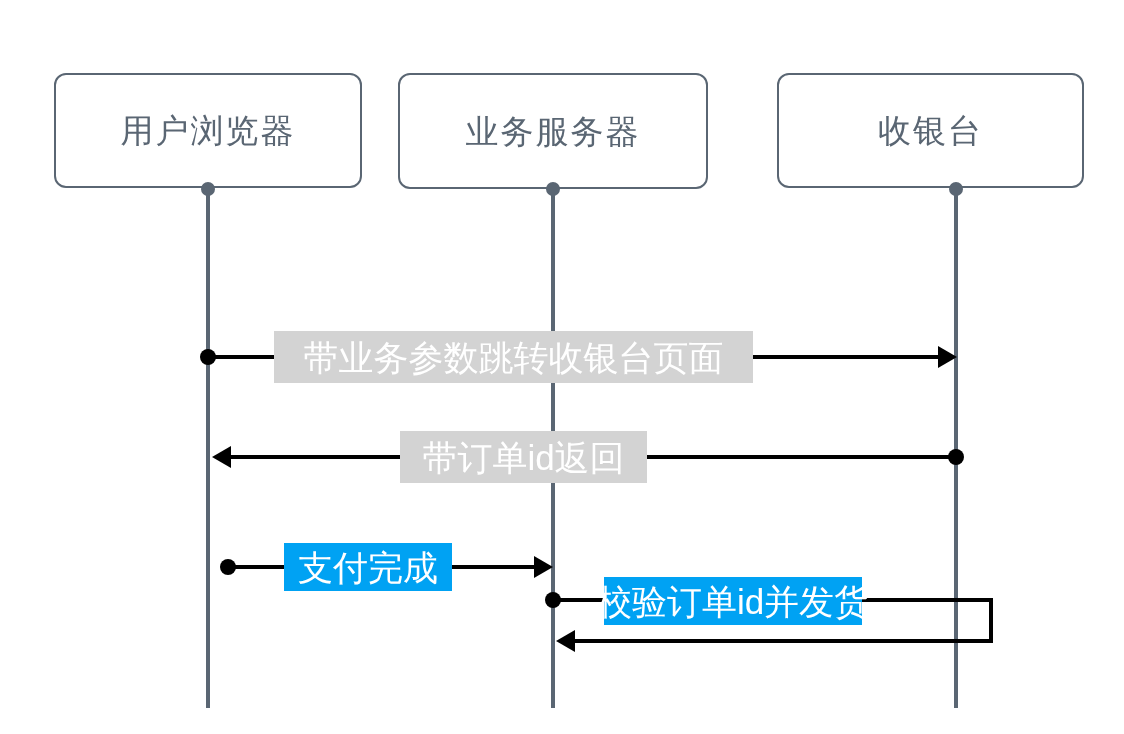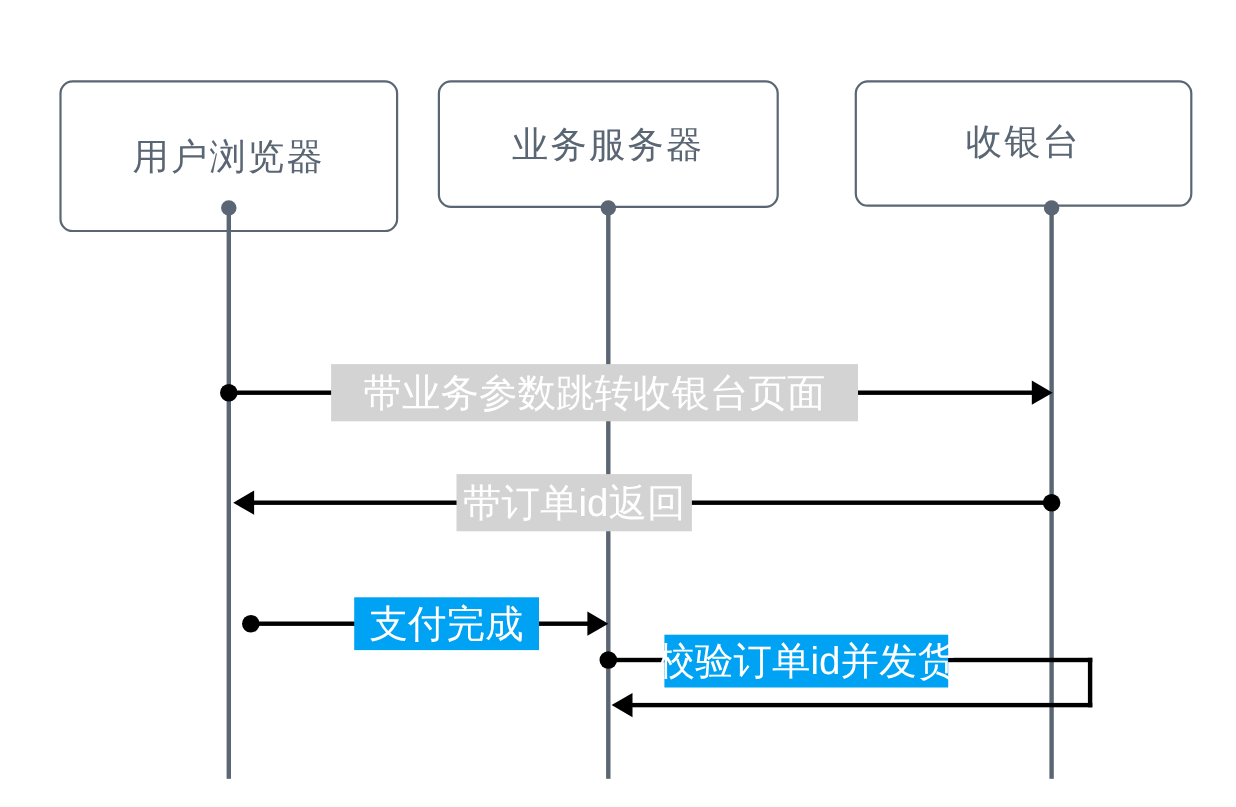--- a/index.html
+++ b/index.html
@@ -91,37 +91,37 @@
     align-items: center;
     justify-content: center;
     color: #ffffff;
     font-size: 35px;
     line-height: 1;
     white-space: nowrap;
     letter-spacing: 0px;
     padding: 0 6px;
     box-sizing: border-box;
   }
-  .msg-label.gray { background: #d3d3d3; margin-left: 27px; }
+  .msg-label.gray { background: #d3d3d3; }
   .msg-label.blue { background: #00a2f3; }
 </style>
 </head>
 <body>
 
 <div id="canvas">
 
-  <div class="participant-box" style="left:54px; top:73px; width:308px; height:138px;">
+  <div class="participant-box" style="left:54px; top:73px; width:308px; height:115px;">
     <span class="participant-label">用户浏览器</span>
   </div>
 
   <div class="participant-box" style="left:398px; top:73px; width:310px; height:116px;">
     <span class="participant-label">业务服务器</span>
   </div>
 
-  <div class="participant-box" style="left:777px; top:73px; width:307px; height:115px;font-family:Liberation Serif, serif;">
+  <div class="participant-box" style="left:777px; top:73px; width:307px; height:115px;">
     <span class="participant-label">收银台</span>
   </div>
 
   <div class="lifeline-head" style="left:201px; top:182px;"></div>
   <div class="lifeline" style="left:206px; top:188px; height:520px;"></div>
 
   <div class="lifeline-head" style="left:546px; top:182px;"></div>
   <div class="lifeline" style="left:551px; top:188px; height:520px;"></div>
 
   <div class="lifeline-head" style="left:949px; top:182px;"></div>
@@ -130,28 +130,28 @@
   <div class="ball-end" style="left:200px; top:349px;"></div>
   <div class="msg-line" style="left:208px; top:355px; width:740px;"></div>
   <div class="arrow-head right" style="left:938px; top:346px;"></div>
   <div class="msg-label gray" style="left:274px; top:331px; width:479px; height:52px;">
     <span>带业务参数跳转收银台页面</span>
   </div>
 
   <div class="ball-end" style="left:948px; top:449px;"></div>
   <div class="msg-line" style="left:216px; top:455px; width:740px;"></div>
   <div class="arrow-head left" style="left:212px; top:446px;"></div>
-  <div class="msg-label gray" style="left:388px; top:431px; width:214px; height:52px;">
+  <div class="msg-label gray" style="left:400px; top:431px; width:247px; height:52px;">
     <span>带订单id返回</span>
   </div>
 
   <div class="ball-end" style="left:220px; top:559px;"></div>
   <div class="msg-line" style="left:228px; top:565px; width:320px;"></div>
   <div class="arrow-head right" style="left:534px; top:556px;"></div>
-  <div class="msg-label blue" style="left:284px; top:543px; width:168px; height:48px;margin-left:38px;">
+  <div class="msg-label blue" style="left:284px; top:543px; width:168px; height:48px;">
     <span>支付完成</span>
   </div>
 
   <div class="ball-end" style="left:545px; top:592px;"></div>
   <div class="msg-line" style="left:553px; top:598px; width:440px;"></div>
   <div class="msg-vline" style="left:989px; top:598px; height:45px;"></div>
   <div class="msg-line" style="left:570px; top:639px; width:423px;"></div>
   <div class="arrow-head left" style="left:556px; top:630px;"></div>
   <div class="msg-label blue" style="left:604px; top:577px; width:258px; height:48px;">
     <span>校验订单id并发货</span>

